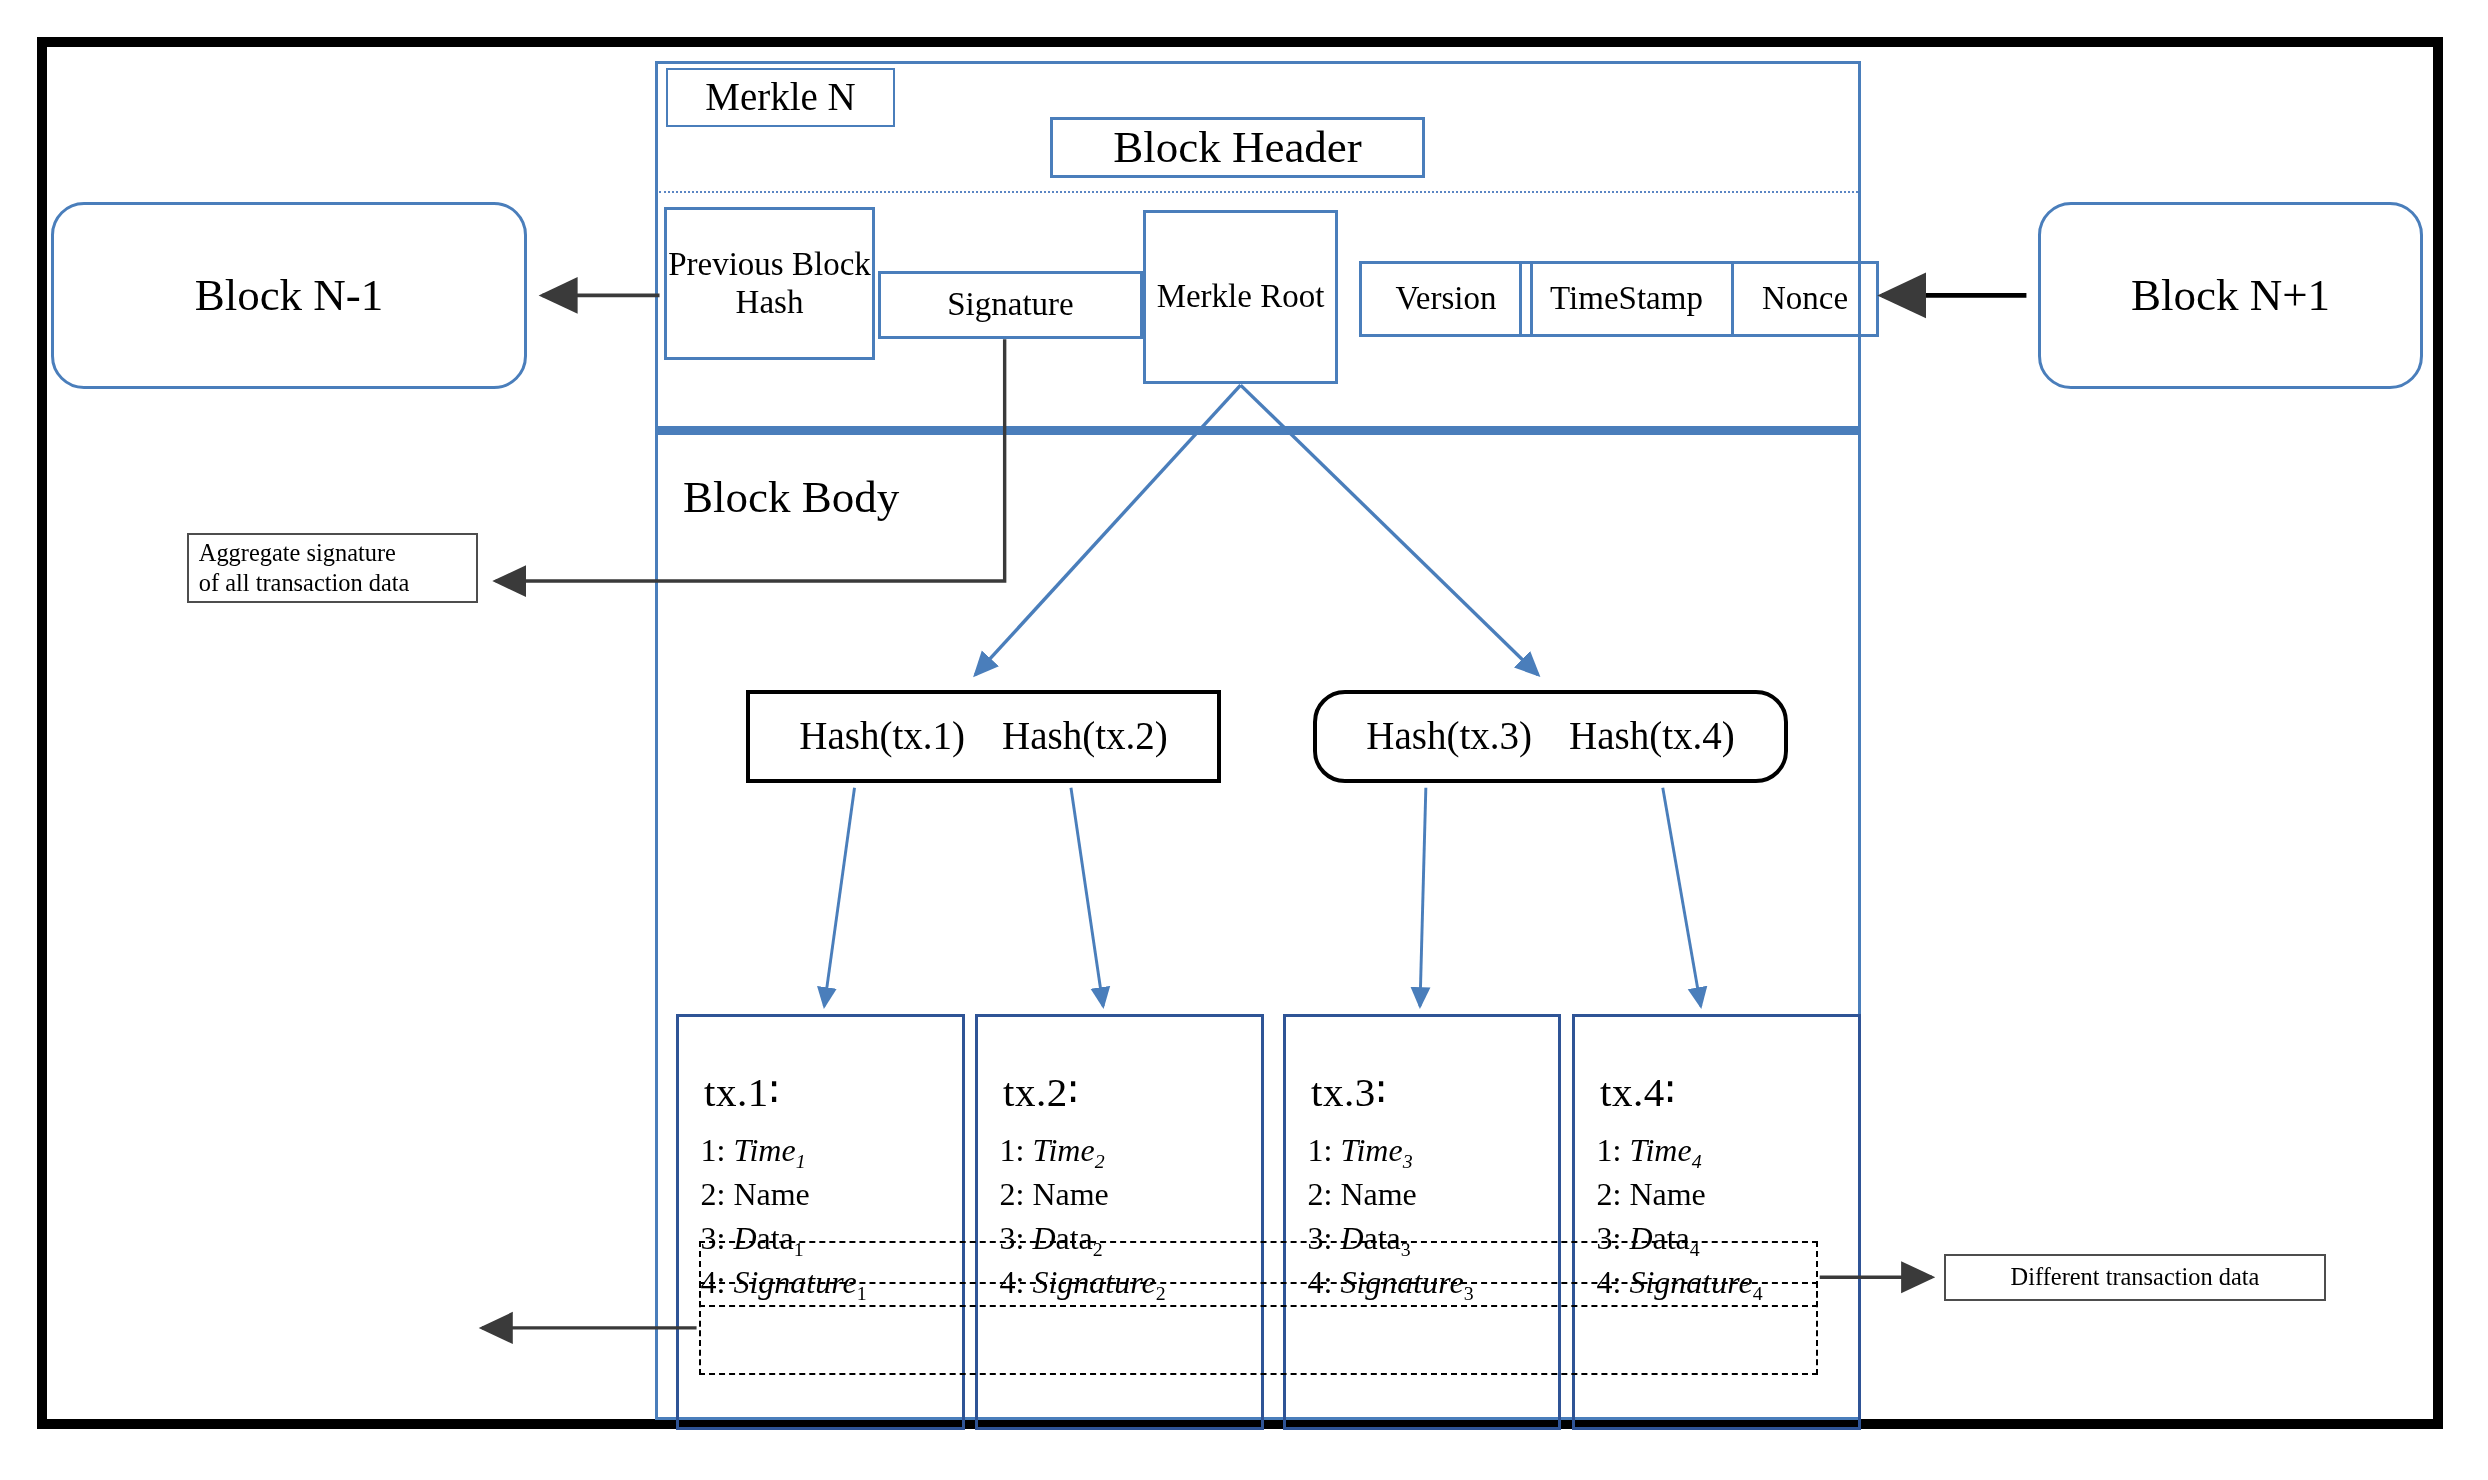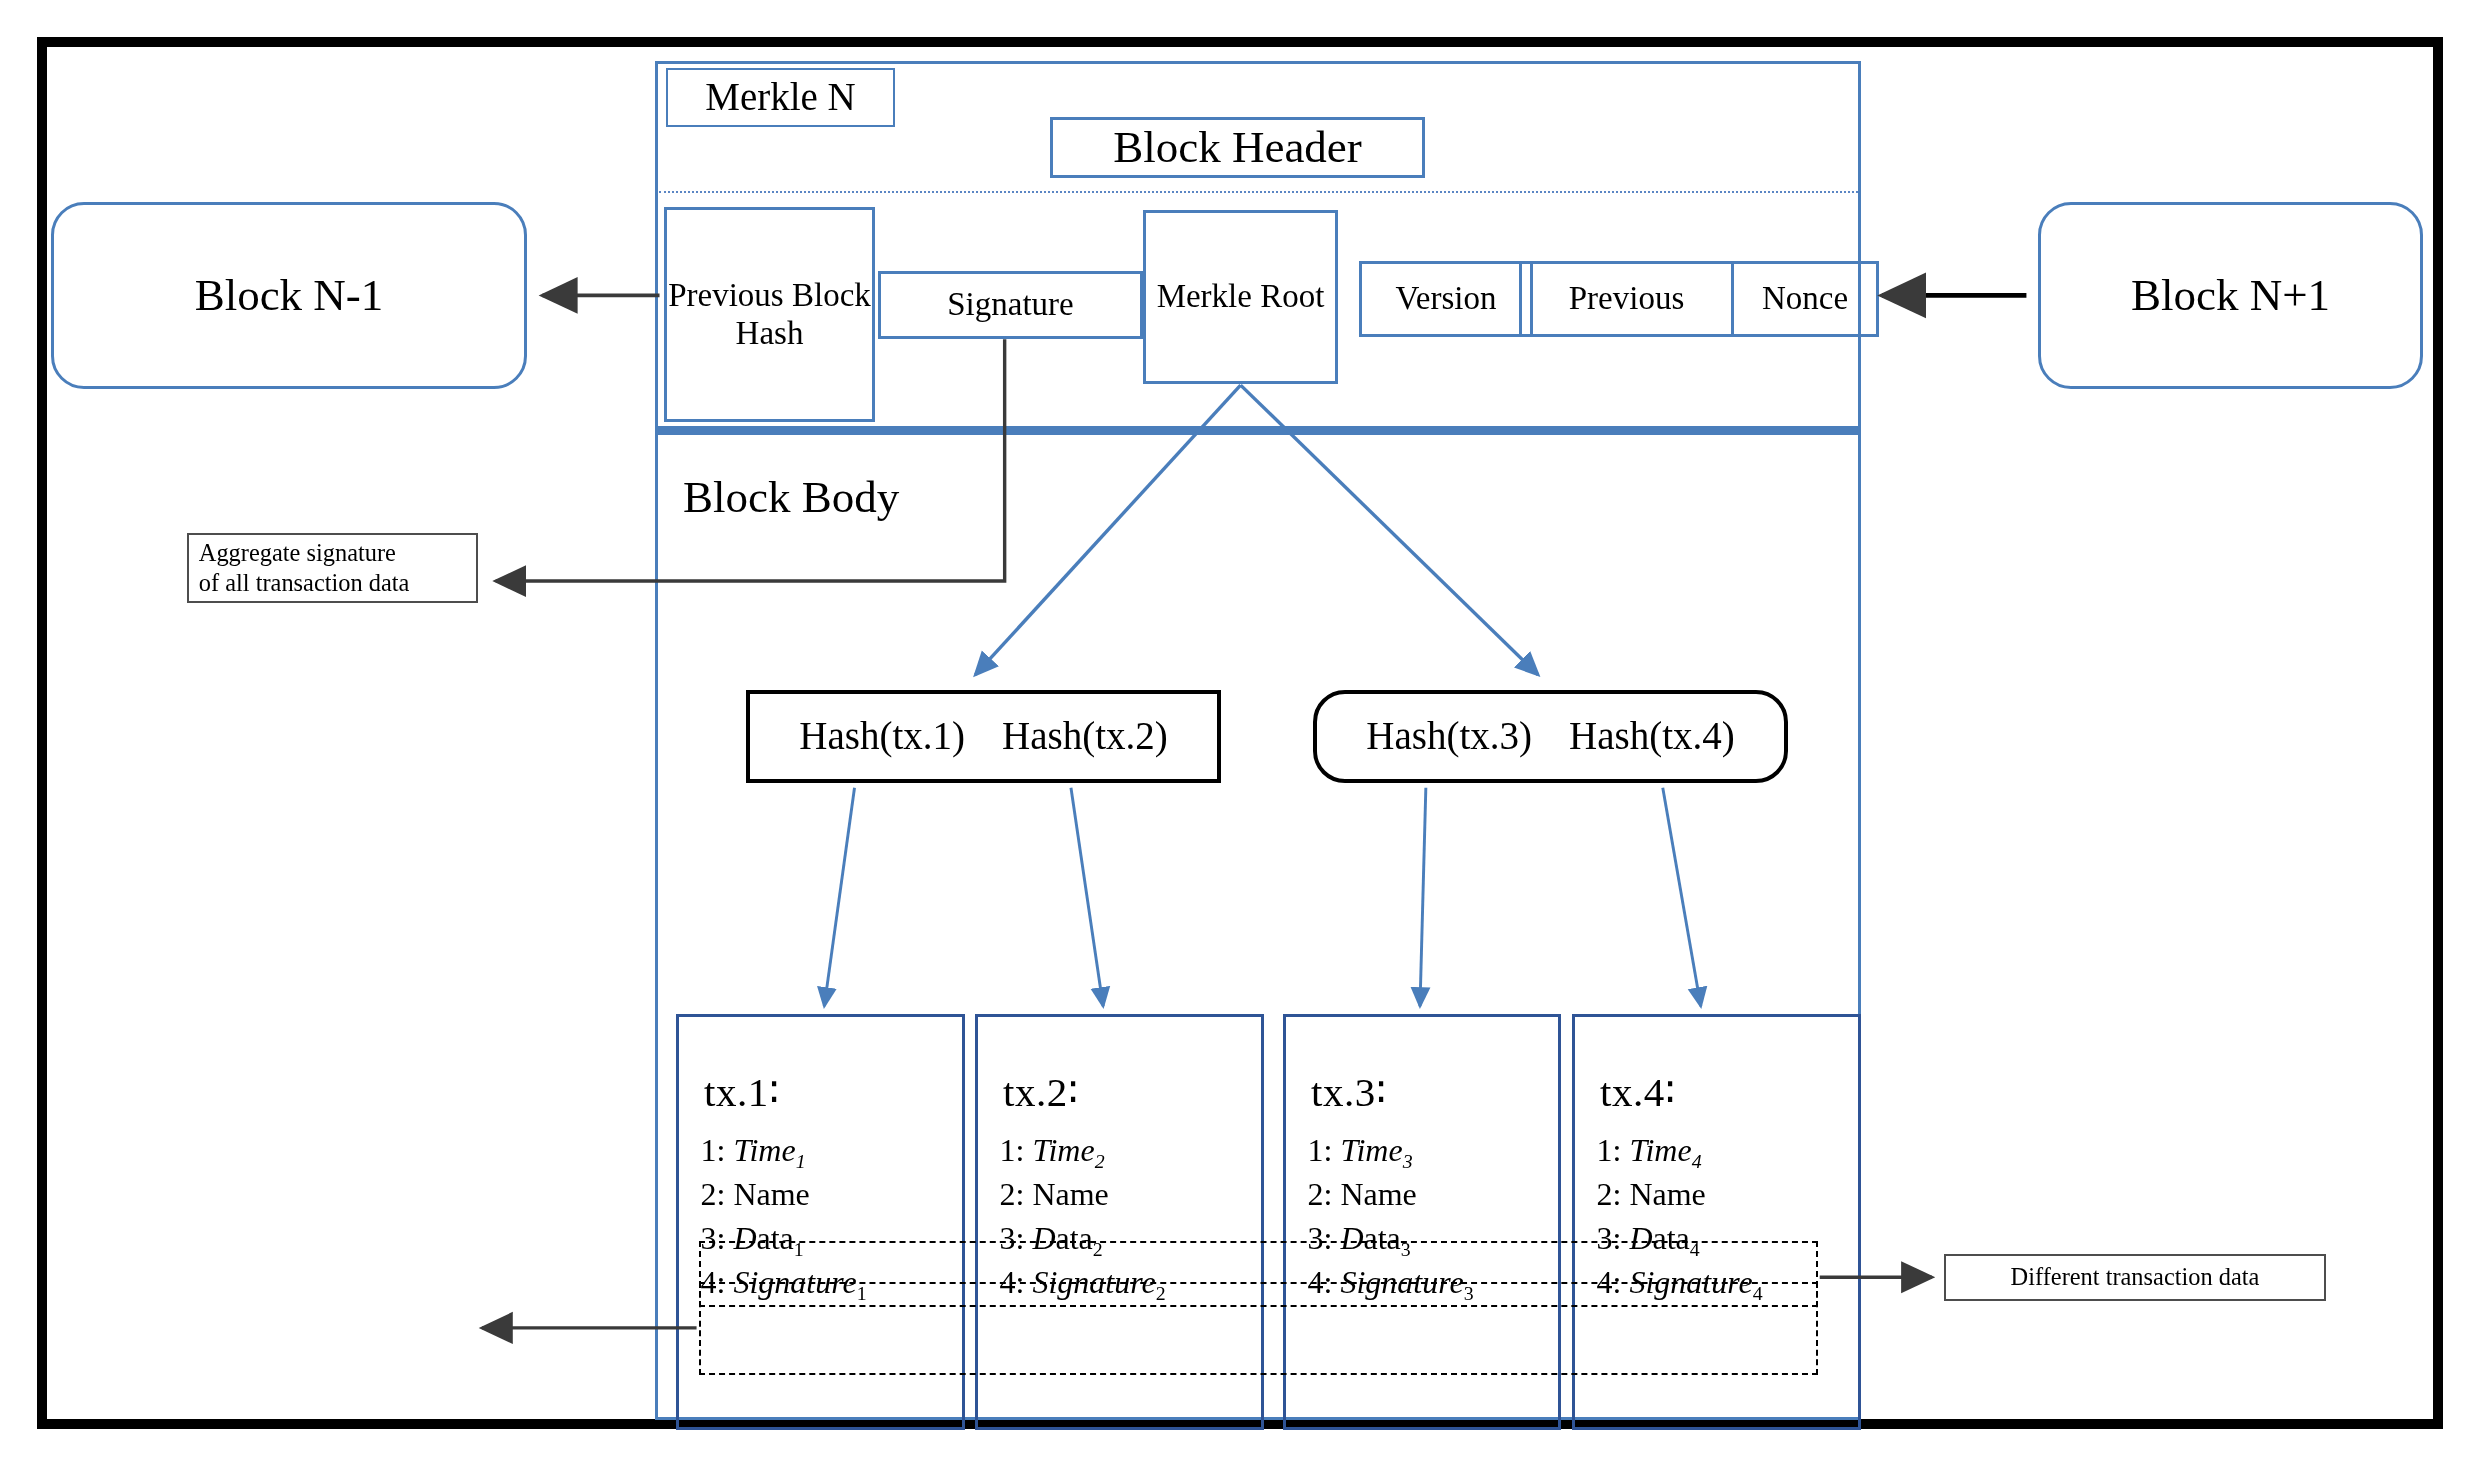--- a/index.html
+++ b/index.html
@@ -170,38 +170,38 @@
   </div>
 
   <div class="bx blue-box t-xl" style="left:1050px; top:117px; width:375px; height:61px;">
     <span>Block Header</span>
   </div>
 
   <div class="bx t-xl" style="left:683px; top:468px; width:322px; height:59px; justify-content:flex-start;">
     <span>Block Body</span>
   </div>
 
-  <div class="bx blue-box t-md" style="left:664px; top:207px; width:211px; height:215px; flex-direction:column;">
+  <div class="bx blue-box t-md" style="left:664px; top:207px; width:211px; height:153px; flex-direction:column;">
     <span>Previous Block Hash</span>
   </div>
 
   <div class="bx blue-box t-md" style="left:878px; top:271px; width:265px; height:68px;">
     <span>Signature</span>
   </div>
 
   <div class="bx blue-box t-md" style="left:1143px; top:210px; width:195px; height:174px; flex-direction:column;">
     <span>Merkle Root</span>
   </div>
 
   <div class="bx blue-box t-md" style="left:1359px; top:261px; width:174px; height:76px;">
     <span>Version</span>
   </div>
 
   <div class="bx blue-box t-md" style="left:1519px; top:261px; width:215px; height:76px;">
-    <span>Previous</span>
+    <span>TimeStamp</span>
   </div>
 
   <div class="bx blue-box t-md" style="left:1731px; top:261px; width:148px; height:76px;">
     <span>Nonce</span>
   </div>
 
   <div class="bx black-box t-lg" style="left:746px; top:690px; width:475px; height:93px; gap:37px;">
     <span>Hash(tx.1)</span>
     <span>Hash(tx.2)</span>
   </div>

